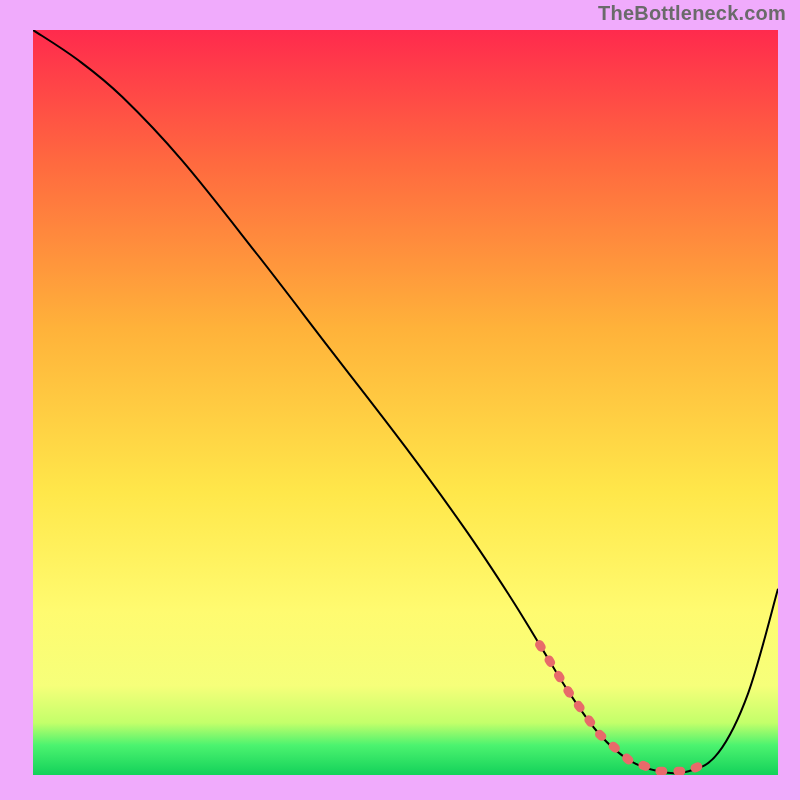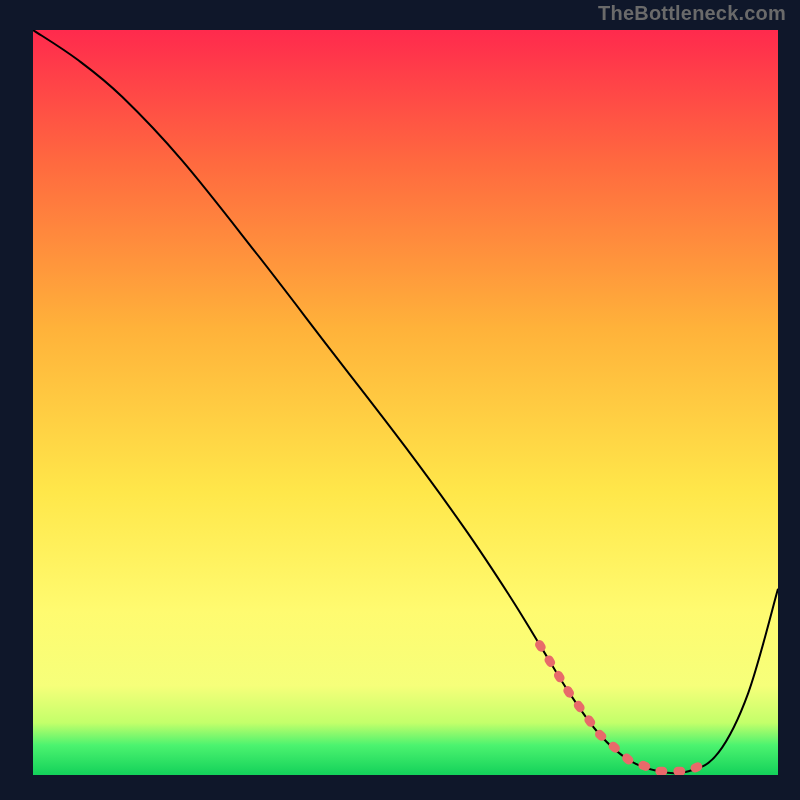--- a/index.html
+++ b/index.html
@@ -8,21 +8,21 @@
     width: 800px;
     height: 800px;
     background: #000;
     overflow: hidden;
     font-family: Arial, Helvetica, sans-serif;
   }
   .frame {
     position: absolute;
     left: 0; top: 0;
     width: 800px; height: 800px;
-    background: #0f172a;
+    background: #f0abfc;
   }
   .watermark {
     position: absolute;
     top: 2px;
     right: 14px;
     color: #6a6a6a;
     font-size: 20px;
     font-weight: 600;
     letter-spacing: 0.2px;
     z-index: 3;

